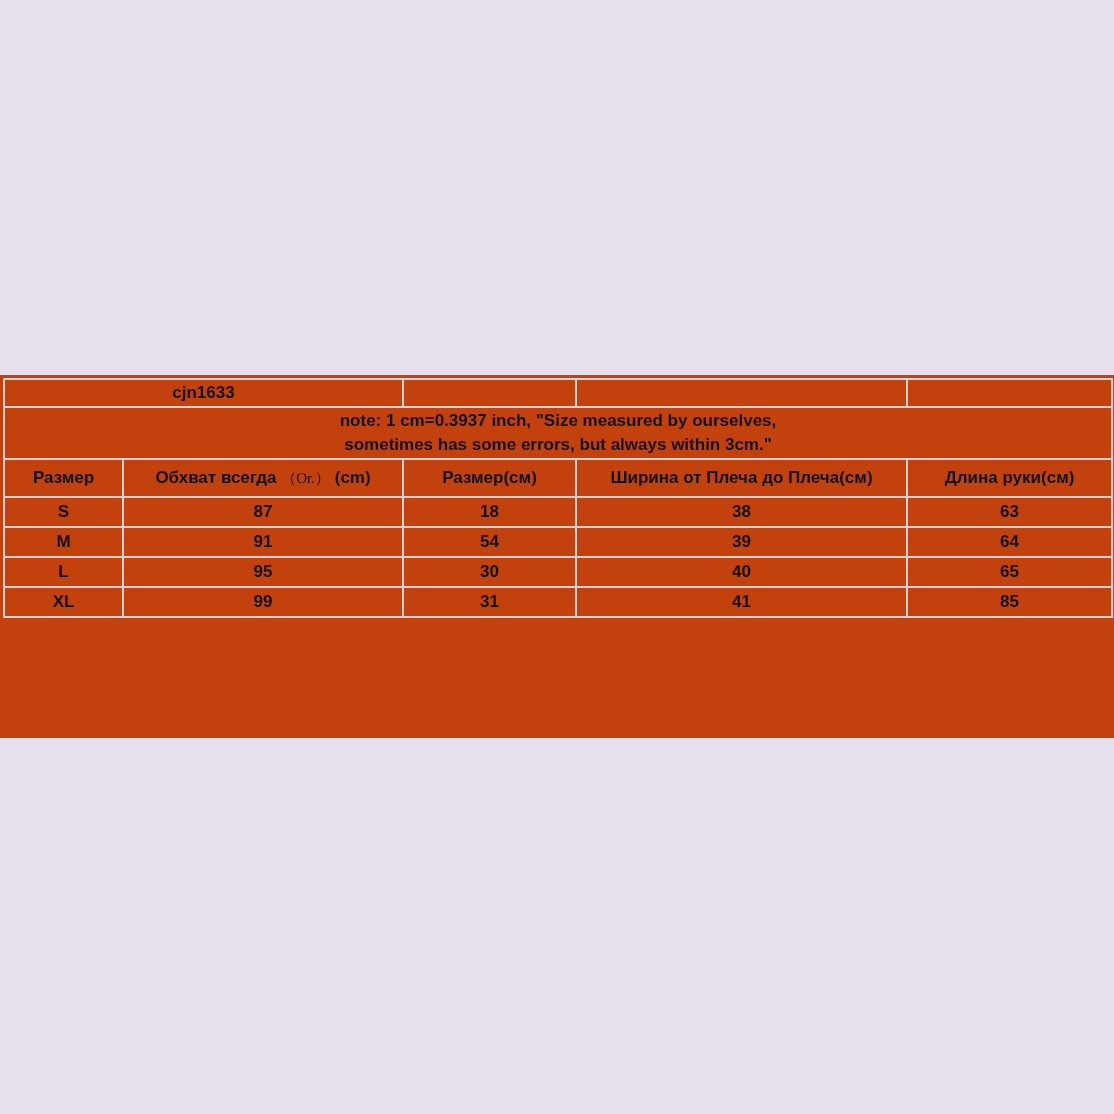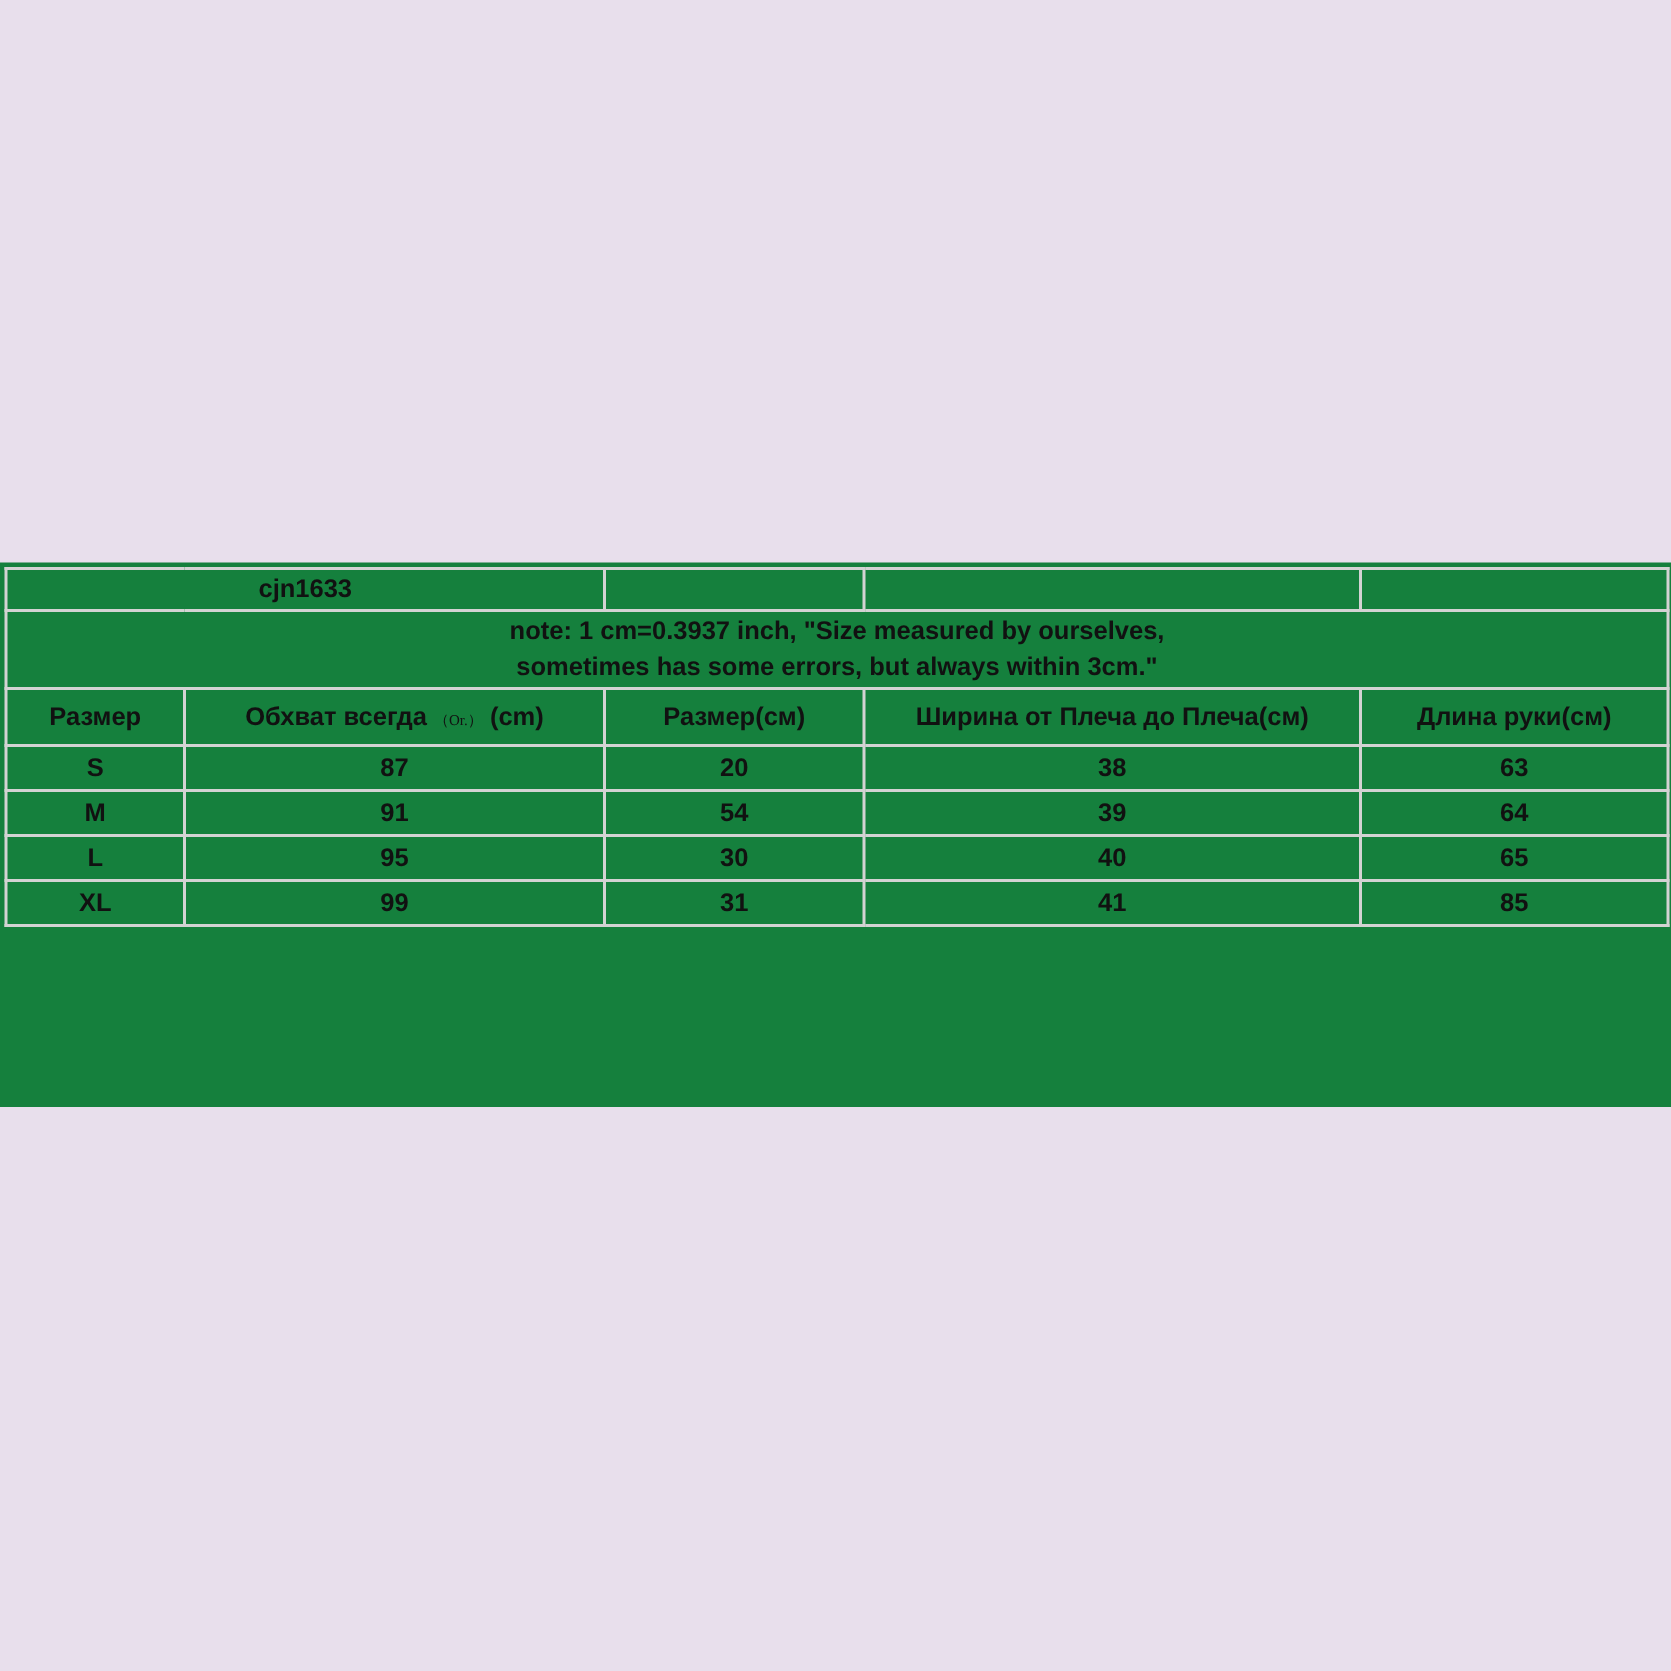--- a/index.html
+++ b/index.html
@@ -7,21 +7,21 @@
       width: 1114px; height: 1114px;
       background: #e8dfec;
       position: relative;
       font-family: "Liberation Sans", sans-serif;
       overflow: hidden;
     }
     .sheet {
       position: absolute;
       left: 0; top: 375px;
       width: 1114px; height: 363px;
-      background: #15803d;
+      background: #c2410c;
     }
     table.size {
       position: absolute;
       left: 3px; top: 3px;
       border-collapse: collapse;
       table-layout: fixed;
       width: 1108px;
     }
     table.size td {
       border: 2px solid #d3d3d3;
@@ -31,21 +31,21 @@
       font-size: 17px;
       color: #111;
       padding: 0;
       white-space: nowrap;
     }
     .r-code td { height: 26px; }
     .r-note td { height: 50px; line-height: 24px; font-size: 17px; }
     .r-head td { height: 50px; }
     .r-head2 td { height: 36px; }
     .r-data td { height: 28px; }
-    .small { font-weight: normal; font-size: 10px; font-family: "Liberation Serif", serif; }
+    .small { font-weight: normal; font-size: 15px; font-family: "Liberation Serif", serif; }
   </style>
 </head>
 <body>
 
 <div class="sheet">
   <table class="size">
     <colgroup>
       <col style="width:119px">
       <col style="width:280px">
       <col style="width:173px">
@@ -72,21 +72,21 @@
         <span class="small">（Or.）</span>
         <span style="font-size:17px">(cm)</span>
       </td>
       <td>Размер(см)</td>
       <td>Ширина от Плеча до Плеча(см)</td>
       <td>Длина руки(см)</td>
     </tr>
     <tr class="r-data">
       <td>S</td>
       <td>87</td>
-      <td>20</td>
+      <td>18</td>
       <td>38</td>
       <td>63</td>
     </tr>
     <tr class="r-data">
       <td>M</td>
       <td>91</td>
       <td>54</td>
       <td>39</td>
       <td>64</td>
     </tr>

